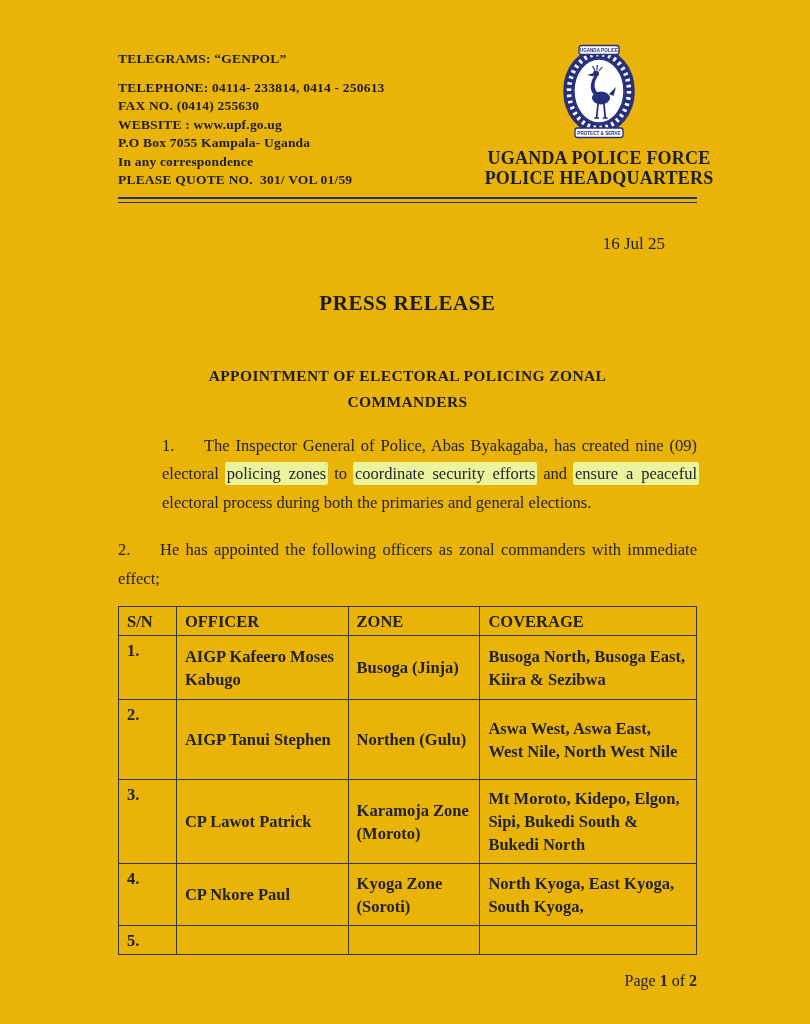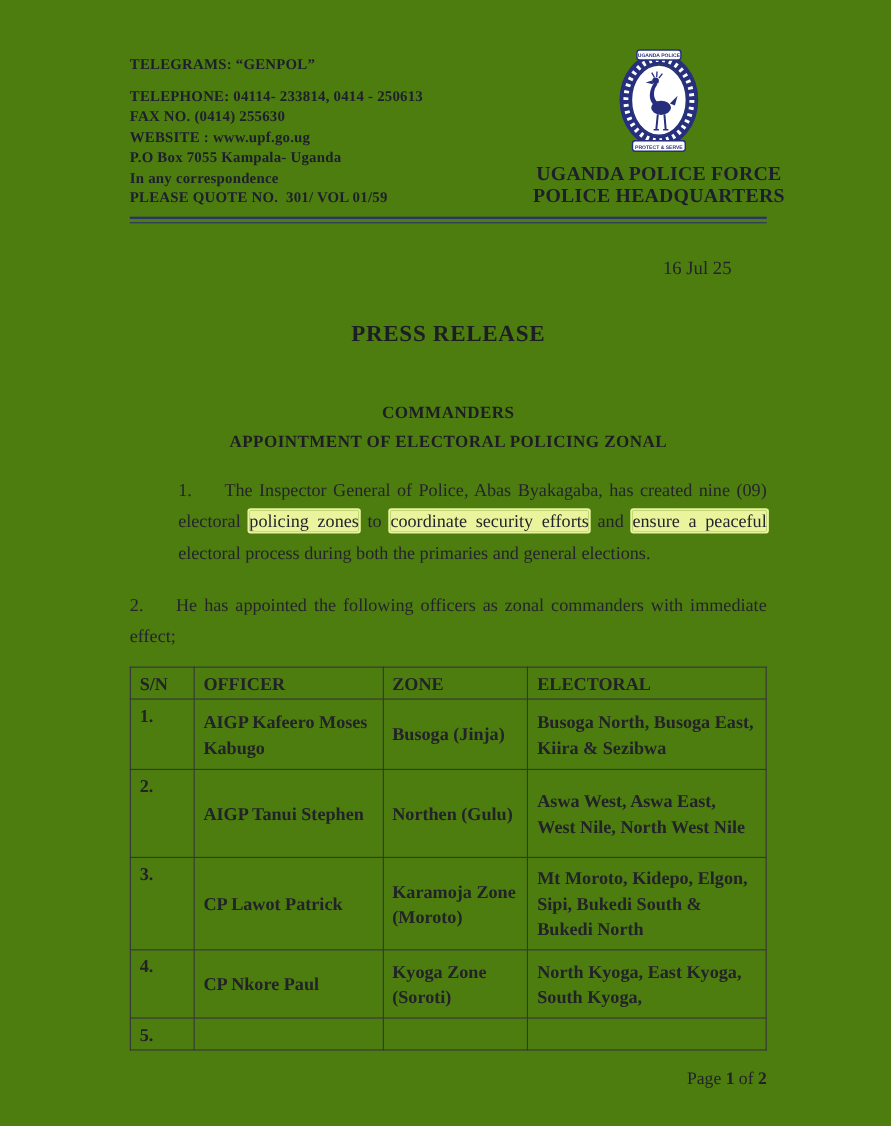--- a/index.html
+++ b/index.html
@@ -1,20 +1,20 @@
 <!DOCTYPE html>
 <html><head>
 <meta charset="utf-8">
 <style>
   html,body{margin:0;padding:0;background:#e9e9e6;}
   .page{
     position:relative;
     width:810px;height:1024px;
     margin:0 auto;
-    background:#4d7c0f;
+    background:#eab308;
     box-sizing:border-box;
     padding:50px 113px 0 118px;
     color:#23232b;
     font-family:"Liberation Serif","DejaVu Serif",serif;
     overflow:hidden;
   }
   
   .letterhead{display:flex;justify-content:space-between;align-items:flex-start;}
   .lh-left{font-weight:bold;font-size:13.5px;line-height:18.5px;color:#1d1e2e;letter-spacing:.2px;white-space:nowrap;}
   .lh-left .lh-line.first{margin-bottom:10px;}
@@ -95,41 +95,41 @@
     </div>
   </header>
 
   <div class="rule"></div>
 
   <div class="date">16 Jul 25</div>
 
   <div class="pr-heading">PRESS RELEASE</div>
 
   <div class="doc-title">
+    <div>APPOINTMENT OF ELECTORAL POLICING ZONAL</div>
     <div>COMMANDERS</div>
-    <div>APPOINTMENT OF ELECTORAL POLICING ZONAL</div>
   </div>
 
   <p class="body-para" id="para1"><span class="pnum">1.</span><span id="para1-text"><span>The Inspector General of Police, Abas Byakagaba, has created nine (09) electoral </span><span class="hl">policing zones</span><span> to </span><span class="hl">coordinate security efforts</span><span> and </span><span class="hl">ensure a peaceful</span><span> electoral process during both the primaries and general elections.</span></span></p>
 
   <p class="body-para" id="para2"><span class="pnum">2.</span><span>He has appointed the following officers as zonal commanders with immediate effect;</span></p>
 
   <table class="cmd">
     <colgroup>
         <col class="c-sn">
         <col class="c-off">
         <col class="c-zone">
         <col class="c-cov">
       </colgroup>
     <thead>
         <tr id="thead-row">
           <th>S/N</th>
           <th>OFFICER</th>
           <th>ZONE</th>
-          <th>ELECTORAL</th>
+          <th>COVERAGE</th>
         </tr>
       </thead>
     <tbody id="tbody">
         <tr>
           <td class="sn">1.</td>
           <td>AIGP Kafeero Moses Kabugo</td>
           <td>Busoga (Jinja)</td>
           <td>Busoga North, Busoga East, Kiira &amp; Sezibwa</td>
         </tr>
         <tr>

